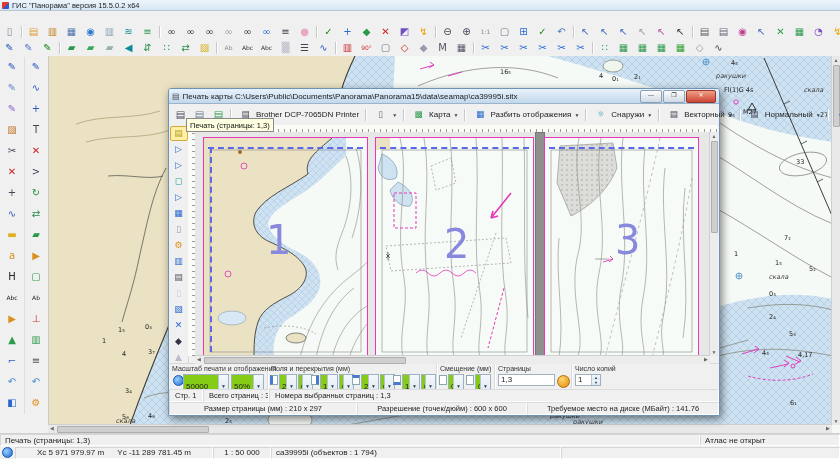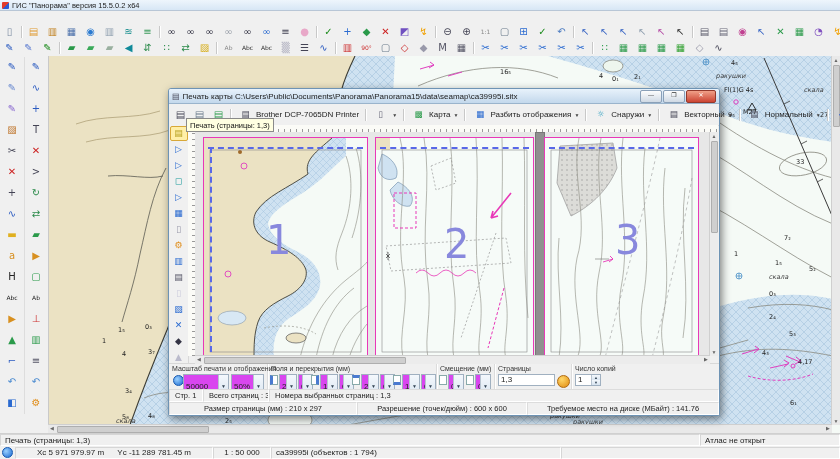--- a/index.html
+++ b/index.html
@@ -79,21 +79,21 @@
   .bluedash{position:absolute;left:4px;right:4px;top:9px;border-top:2px dashed #5868e8;z-index:3;}
   .bluedash-v{position:absolute;left:6px;top:9px;bottom:6px;border-left:2px dashed #5868e8;z-index:3;}
   .pagenum{position:absolute;font-family:"DejaVu Sans",sans-serif;font-size:40px;color:#8888dd;z-index:2;line-height:40px;}
   .graybar{position:absolute;top:0px;width:8px;height:232px;background:#8f8f8f;border:1px solid #777;}
   .pvscroll{position:absolute;right:0;top:0;width:8px;bottom:0;background:#ececec;border-left:1px solid #cfcfcf;z-index:5;}
   .phscroll{position:absolute;left:26px;right:9px;bottom:51px;height:8px;background:#ececec;border-top:1px solid #cfcfcf;z-index:5;}
   
   .dcontrols{position:absolute;left:0;bottom:26px;width:550px;height:25px;border-top:1px solid #d8d8d8;background:#f0f0f0;font-size:7px;color:#222;}
   .grp{position:absolute;top:0;height:25px;border-right:1px solid #dcdcdc;box-shadow:1px 0 0 #fff;}
   .grp .glabel{position:absolute;left:3px;top:1px;white-space:nowrap;color:#333;}
-  .combo{position:absolute;top:10px;height:24px;background:#d946ef;border:1px solid #a0b0c0;font-size:8px;
+  .combo{position:absolute;top:10px;height:24px;background:#84cc16;border:1px solid #a0b0c0;font-size:8px;
     display:flex;align-items:center;box-sizing:border-box;}
   .combo .val{flex:1;padding-left:2px;white-space:nowrap;overflow:hidden;}
   .combo .arr{width:9px;height:100%;background:linear-gradient(#f4f8fc,#d8e4f0);border-left:1px solid #b8c4d0;
     font-size:5px;color:#345;display:flex;align-items:center;justify-content:center;}
   .micon{position:absolute;top:11px;width:8px;height:10px;background:#fff;border:1px solid #8aa;box-sizing:border-box;}
   .micon.l{border-left:3px solid #4a7ad0;} .micon.r{border-right:3px solid #4a7ad0;}
   .micon.t{border-top:3px solid #4a7ad0;} .micon.b{border-bottom:3px solid #4a7ad0;}
   .spinner{position:absolute;top:10px;height:12px;background:#fff;border:1px solid #a0b0c0;font-size:8px;display:flex;box-sizing:border-box;}
   .spinner .val{flex:1;padding-left:2px;}
   .updown{width:8px;display:flex;flex-direction:column;border-left:1px solid #b8c4d0;}
@@ -318,21 +318,21 @@
         <div class="map-label" style="left: 772px; top: 56px;">27</div>
         <div class="map-label" style="left: 748px; top: 103px;">33</div>
         <div class="map-label" style="left: 736px; top: 179px;">7₂</div>
         <div class="map-label" style="left: 686px; top: 195px;">1</div>
         <div class="map-label" style="left: 727px; top: 204px;">1₅</div>
         <div class="map-label" style="left: 761px; top: 210px;">5₂</div>
         <div class="map-label it" style="left: 721px; top: 218px;">скала</div>
         <div class="map-label" style="left: 721px; top: 235px;">0₃</div>
         <div class="map-label" style="left: 721px; top: 258px;">2₄</div>
         <div class="map-label" style="left: 741px; top: 275px;">5₃</div>
-        <div class="map-label" style="left: 750px; top: 303px;">4,17</div>
+        <div class="map-label" style="left: 750px; top: 296px;">4,17</div>
         <div class="map-label" style="left: 714px; top: 294px;">4₃</div>
         <div class="map-label" style="left: 742px; top: 344px;">6₁</div>
         <div class="map-label" style="left: 264px; top: 354px;">8₃</div>
         <div class="map-label" style="left: 317px; top: 369px;">3₄</div>
         <div class="map-label" style="left: 398px; top: 368px;">4₆</div>
         <div class="map-label" style="left: 463px; top: 371px;">9₄</div>
         <div class="map-label" style="left: 468px; top: 351px;">7₃</div>
         <div class="map-label it" style="left: 502px; top: 357px;">ракушки</div>
         <div class="map-label it" style="left: 525px; top: 363px;">ракушки</div>
         <div class="map-label" style="left: 452px; top: 13px;">16₅</div>

